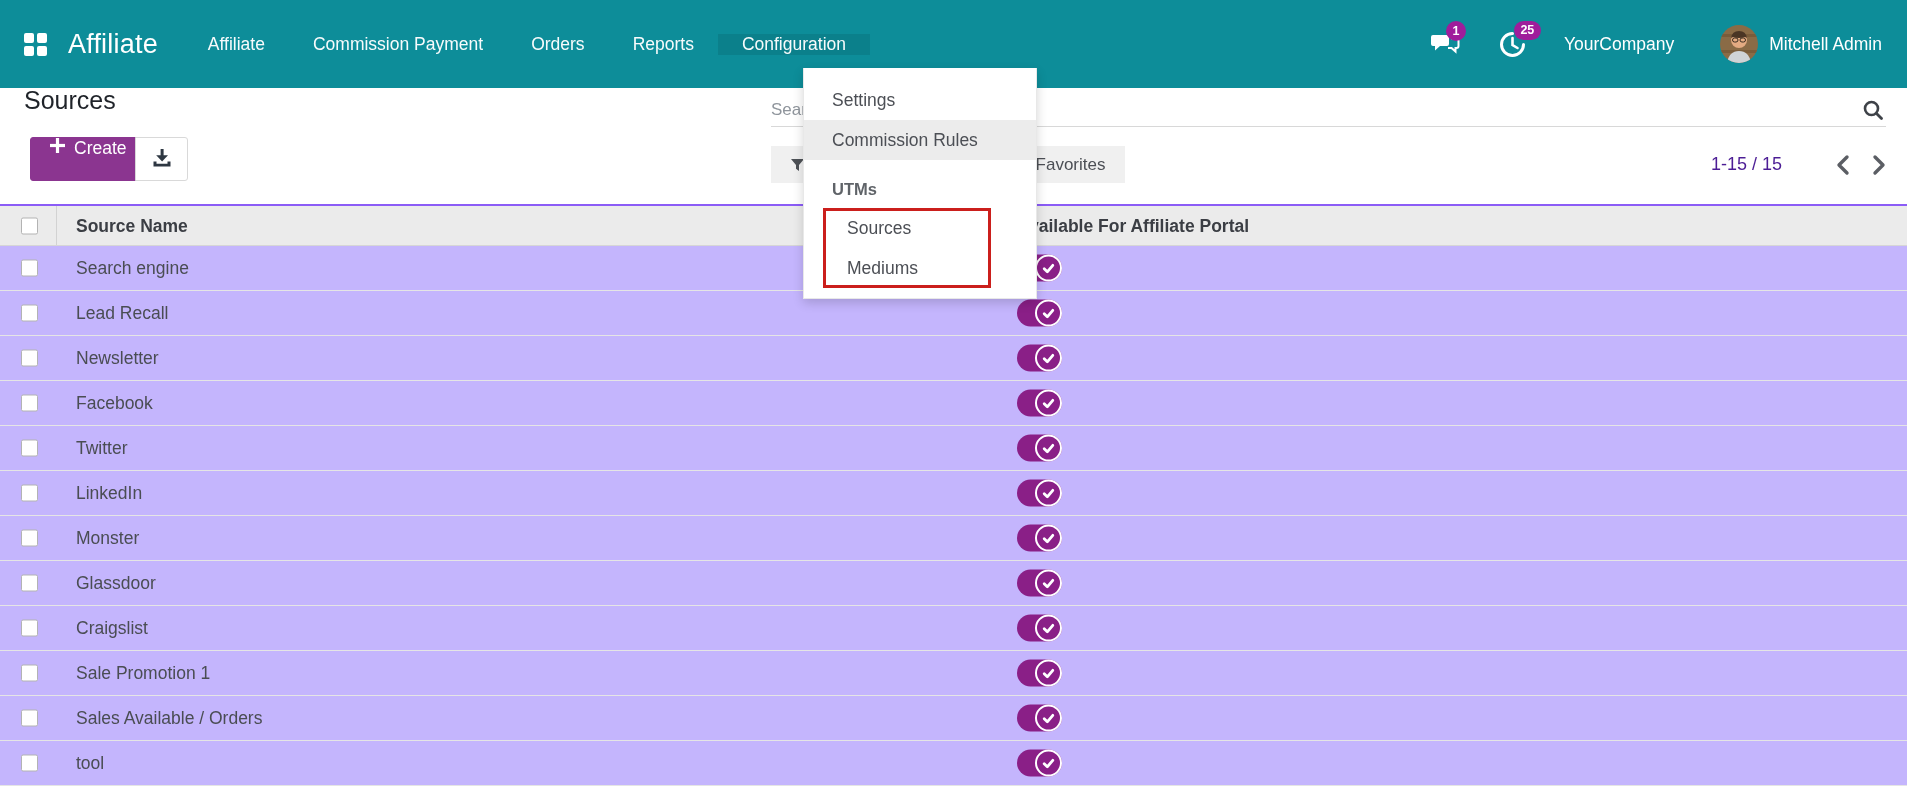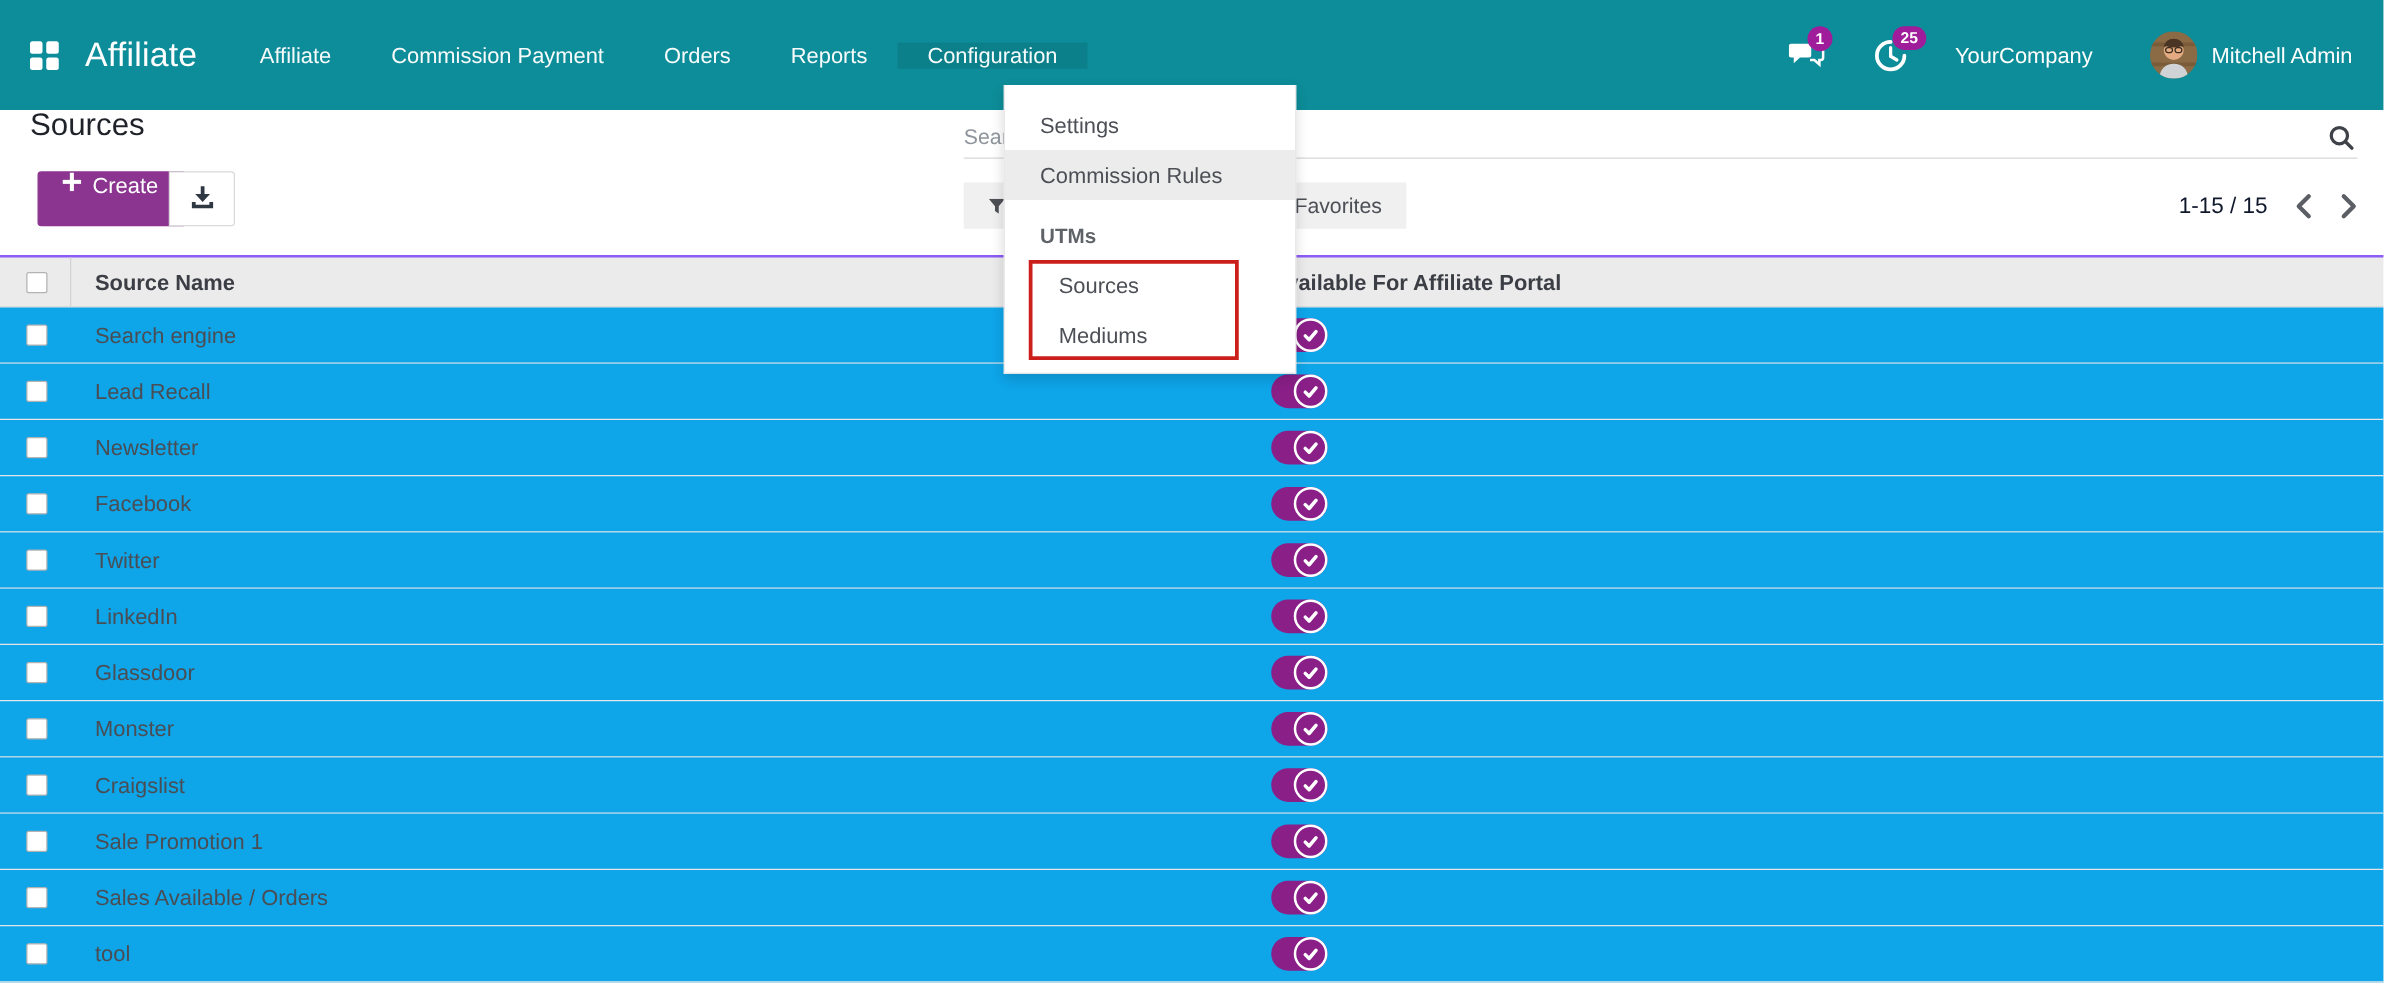--- a/index.html
+++ b/index.html
@@ -47,34 +47,34 @@
     background:#fff; border:1px solid #d9d9d9; border-radius:0 3px 3px 0;
     display:flex; align-items:center; justify-content:center; cursor:pointer; }
 
   .filterbar { position:absolute; left:771px; top:146px; height:37px; display:flex; gap:2px; }
   .fbtn { background:#f0f0f0; border:none; height:37px; padding:0 20px; display:flex;
     align-items:center; gap:8px; font-family:"Liberation Sans", sans-serif;
     font-size:17px; color:#4c4f55; cursor:pointer; }
   .star-glyph { font-size:15px; color:#4d5156; line-height:1; }
 
   .pager { position:absolute; right:21px; top:146px; height:37px; display:flex; align-items:center; }
-  .pager-text { font-size:18px; color:#0f172a; }
+  .pager-text { font-size:18px; color:#4c1d95; margin-right:32px; }
   .pager-btn { background:none; border:none; cursor:pointer; padding:0; margin-left:22px;
     display:flex; align-items:center; }
 
   
   .table { position:absolute; top:204px; left:0; right:0; }
   .thead { position:relative; height:42px; background:#ebebeb;
     border-top:2px solid #8b5cf6; border-bottom:1px solid #d6d6d6; }
   .thead .col-divider { position:absolute; left:56px; top:0; bottom:0; width:1px; background:#d2d2d2; }
   .th-label { position:absolute; top:0; line-height:41px; font-weight:700;
     font-size:17.5px; color:#3b3e44; cursor:pointer; }
   .th-name { left:76px; }
   .th-portal { left:1017px; }
-  .row { position:relative; height:45px; background:#0ea5e9; border-bottom:1px solid #e5e5e5; cursor:pointer; }
+  .row { position:relative; height:45px; background:#c4b5fd; border-bottom:1px solid #e5e5e5; cursor:pointer; }
   .row-name { position:absolute; left:76px; top:0; line-height:44px; font-size:17.5px; color:#4a4d53; }
   .checkbox { position:absolute; left:21px; top:50%; transform:translateY(-50%);
     width:17px; height:17px; border:1px solid #b3b3b3; border-radius:2px; background:#fff; cursor:pointer; }
   .thead .checkbox { top:50%; }
   .toggle { position:absolute; left:1017px; top:50%; transform:translateY(-50%);
     width:45px; height:27px; border-radius:14px; background:#8a1f87; cursor:pointer; }
   .toggle-knob { position:absolute; right:0; top:0; width:27px; height:27px; border-radius:50%;
     background:#8a1f87; border:2.5px solid #fff; display:flex; align-items:center; justify-content:center; }
 
   
@@ -271,32 +271,32 @@
       <div class="toggle">
           <div class="toggle-knob">
             <svg width="13" height="12" viewBox="0 0 13 12">
               <polyline points="2.2,6.2 5.3,9.3 10.8,2.8" fill="none" stroke="#fff" stroke-width="2.8" stroke-linecap="round" stroke-linejoin="round"></polyline>
             </svg>
           </div>
         </div>
     </div>
     <div class="row">
       <div class="checkbox"></div>
+      <span class="row-name">Monster</span>
+      <div class="toggle">
+          <div class="toggle-knob">
+            <svg width="13" height="12" viewBox="0 0 13 12">
+              <polyline points="2.2,6.2 5.3,9.3 10.8,2.8" fill="none" stroke="#fff" stroke-width="2.8" stroke-linecap="round" stroke-linejoin="round"></polyline>
+            </svg>
+          </div>
+        </div>
+    </div>
+    <div class="row">
+      <div class="checkbox"></div>
       <span class="row-name">Glassdoor</span>
-      <div class="toggle">
-          <div class="toggle-knob">
-            <svg width="13" height="12" viewBox="0 0 13 12">
-              <polyline points="2.2,6.2 5.3,9.3 10.8,2.8" fill="none" stroke="#fff" stroke-width="2.8" stroke-linecap="round" stroke-linejoin="round"></polyline>
-            </svg>
-          </div>
-        </div>
-    </div>
-    <div class="row">
-      <div class="checkbox"></div>
-      <span class="row-name">Monster</span>
       <div class="toggle">
           <div class="toggle-knob">
             <svg width="13" height="12" viewBox="0 0 13 12">
               <polyline points="2.2,6.2 5.3,9.3 10.8,2.8" fill="none" stroke="#fff" stroke-width="2.8" stroke-linecap="round" stroke-linejoin="round"></polyline>
             </svg>
           </div>
         </div>
     </div>
     <div class="row">
       <div class="checkbox"></div>

